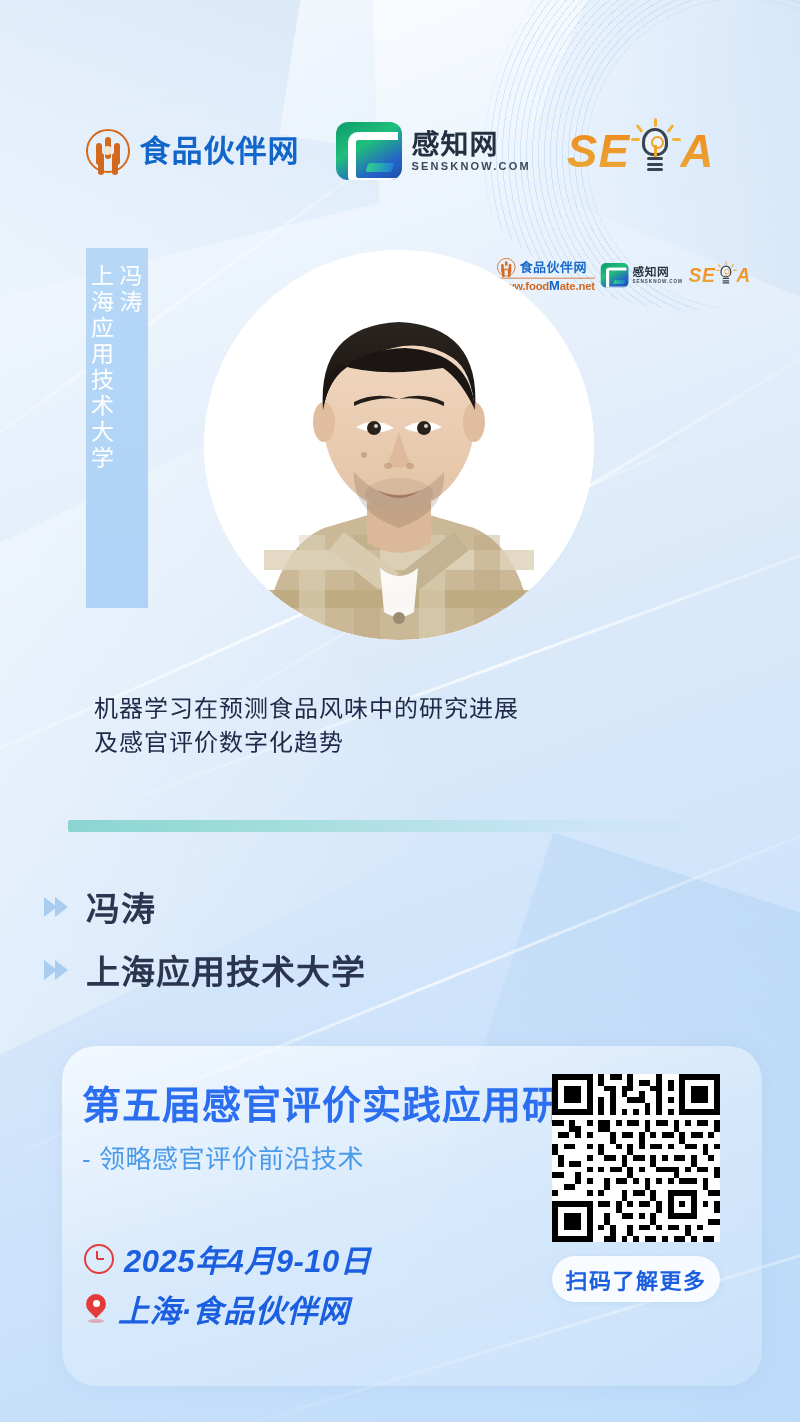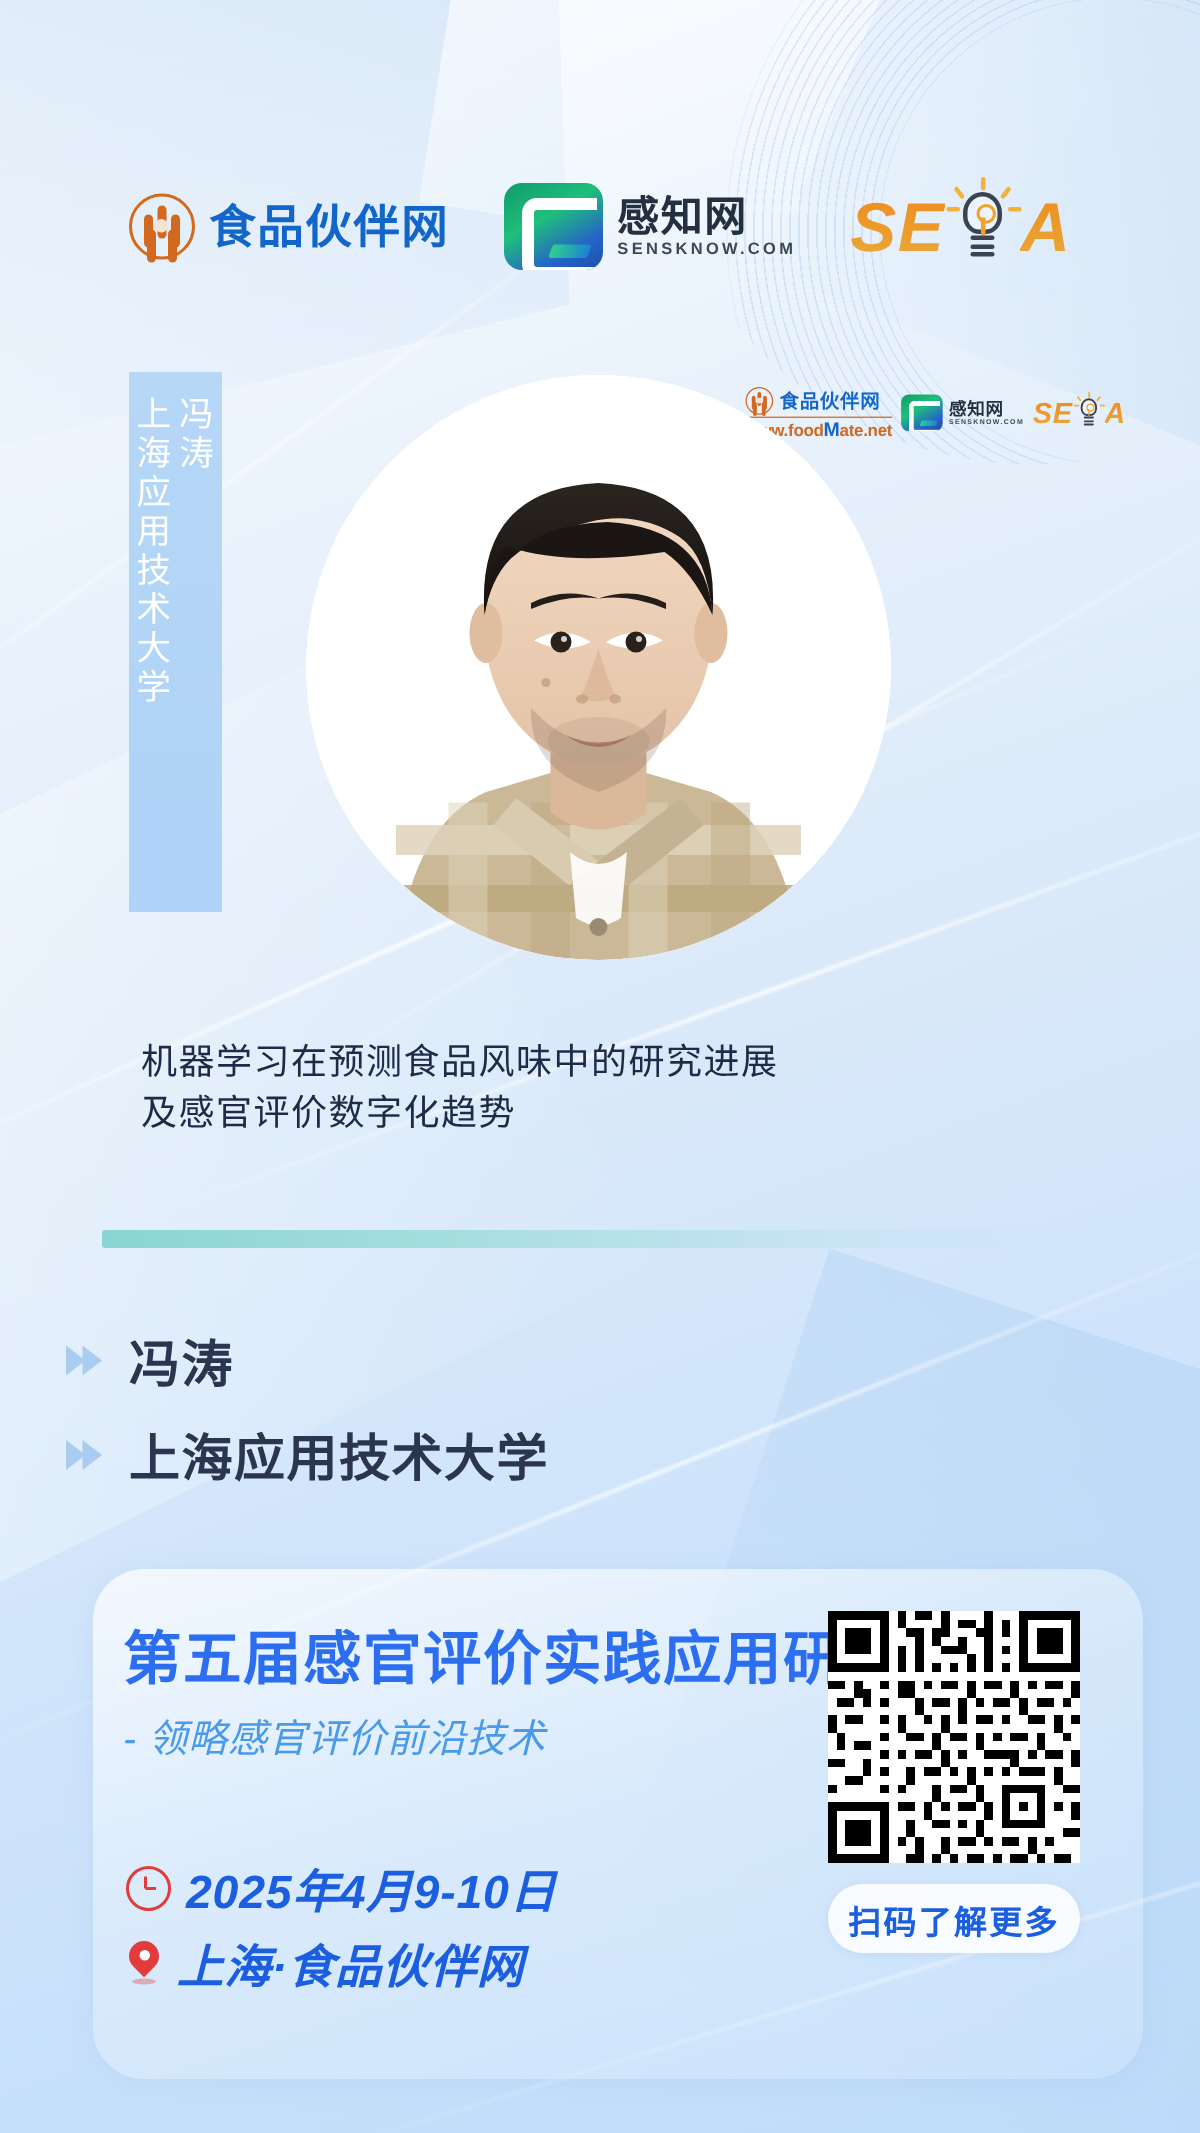--- a/index.html
+++ b/index.html
@@ -130,21 +130,21 @@
           border-top:10px solid transparent;border-bottom:10px solid transparent;}
   .chev i+i{margin-left:-2px;}
   .spk-txt{font-size:34px;font-weight:bold;color:#2b354f;letter-spacing:1px;}
 
   
   .card{position:absolute;left:62px;top:1046px;width:700px;height:340px;border-radius:34px;
         background:linear-gradient(165deg,rgba(255,255,255,.72),rgba(233,243,253,.5) 45%,rgba(214,233,252,.42));
         box-shadow:0 2px 18px rgba(120,165,215,.13);}
   .card-title{position:absolute;left:20px;top:28px;font-size:39px;font-weight:bold;color:#2b6ef0;
               letter-spacing:1px;white-space:nowrap;}
-  .card-sub{position:absolute;left:20px;font-size:26px;font-style:italic;color:#4a9aea;
+  .card-sub{position:absolute;left:20px;font-size:26px;color:#4a9aea;
             font-weight:500;letter-spacing:.5px;white-space:nowrap;}
   .sub1{top:92px;} .sub2{top:137px;}
   .meta{position:absolute;left:22px;display:flex;align-items:center;gap:10px;}
   .meta1{top:190px;} .meta2{top:240px;}
   .meta-txt{font-size:31px;font-style:italic;font-weight:bold;color:#1b5fe0;letter-spacing:.5px;
             white-space:nowrap;}
   .ic-clock{width:26px;height:26px;border:2.5px solid #e33b3b;border-radius:50%;position:relative;flex:none;}
   .ic-clock::before{content:"";position:absolute;left:10px;top:5px;width:2.2px;height:8px;background:#e33b3b;}
   .ic-clock::after{content:"";position:absolute;left:11px;top:12px;width:7px;height:2.2px;background:#e33b3b;}
   .ic-pin{width:24px;height:30px;position:relative;flex:none;}

